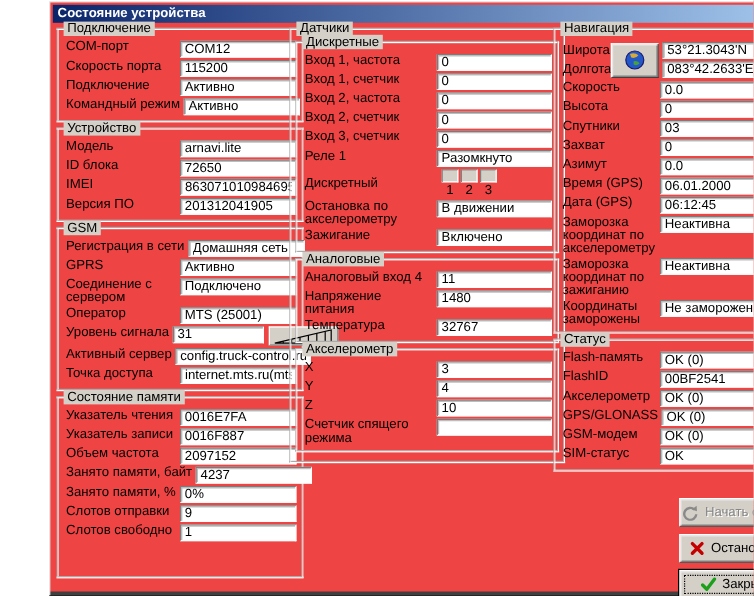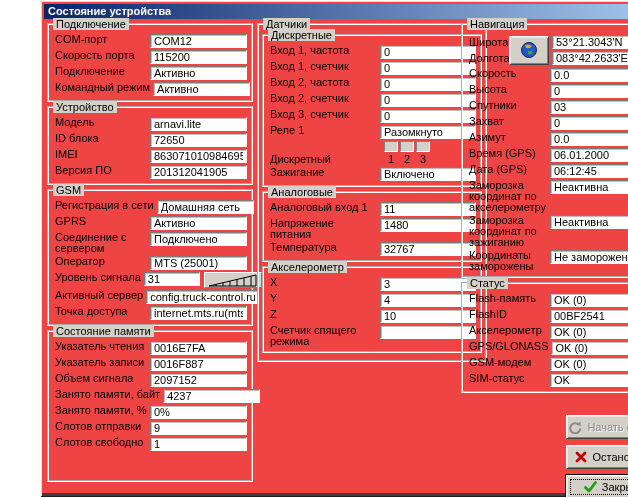--- a/index.html
+++ b/index.html
@@ -19,36 +19,36 @@
   .title-text{color:#fff;font-weight:bold;font-size:11px;line-height:11px;}
   .close-btn{
     margin-left:auto;width:16px;height:13px;background:#d4d0c8;cursor:default;
     border:1px solid;border-color:#fff #404040 #404040 #fff;
     box-shadow:inset -1px -1px 0 #808080, inset 1px 1px 0 #eee;
     display:flex;align-items:center;justify-content:center;
   }
   .content{position:absolute;left:7px;top:23px;right:7px;bottom:6px;}
   .col{position:absolute;top:0;}
   .c1{left:0;width:206px;}
-  .c2{left:210px;width:230px;}
+  .c2{left:194px;width:230px;}
   .c3{left:414px;width:201px;}
   .group{border:2px groove #ffffff;position:relative;padding:9px 4px 2px 6px;margin-bottom:4px;}
   .legend{position:absolute;top:-7px;left:4px;background:#d4d0c8;padding:0 3px;line-height:12px;white-space:nowrap;}
   .row{display:flex;align-items:flex-start;margin-bottom:2px;}
   .lbl{flex:1;padding-right:3px;line-height:11px;white-space:nowrap;overflow:visible;}
   .lbl.wrap{white-space:normal;}
   .fld{
     background:#fff;border:1px solid;border-color:#7b7b7b #fdfdfd #fdfdfd #7b7b7b;
     box-shadow:inset 1px 1px 0 #bdbdbd;height:14px;padding:0 3px;margin:0;
     font-family:"Liberation Sans",sans-serif;font-size:11px;color:#000;width:97px;flex:none;
   }
   .c2 .fld{width:96px;}
   .c3 .fld{width:106px;}
   .fld.wide{width:113px;}
-  .fld.narrow{width:56px;}
+  .fld.narrow{width:76px;}
   .g-memory{min-height:152px;}
   .g-sensors{padding:9px 3px 3px 3px;}
   .g-sensors .group{margin-bottom:4px;}
   .signal-box{
     width:58px;height:16px;margin-left:4px;background:#d4d0c8;
     border:1px solid;border-color:#fff #808080 #808080 #fff;
     display:flex;align-items:center;justify-content:center;flex:none;
   }
   .ind-wrap{width:96px;flex:none;padding-left:4px;}
   .cells{display:flex;gap:2px;}
@@ -176,21 +176,21 @@
         <span class="legend">Состояние памяти</span>
         <div class="row">
           <span class="lbl">Указатель чтения</span>
           <input class="fld" value="0016E7FA" style="">
         </div>
         <div class="row">
           <span class="lbl">Указатель записи</span>
           <input class="fld" value="0016F887" style="">
         </div>
         <div class="row">
-          <span class="lbl">Объем сигнала</span>
+          <span class="lbl">Объем частота</span>
           <input class="fld" value="2097152" style="">
         </div>
         <div class="row">
           <span class="lbl">Занято памяти, байт</span>
           <input class="fld" value="4237" style="">
         </div>
         <div class="row">
           <span class="lbl">Занято памяти, %</span>
           <input class="fld" value="0%" style="">
         </div>
@@ -228,45 +228,49 @@
             <input class="fld" value="0" style="">
           </div>
           <div class="row">
             <span class="lbl">Вход 3, счетчик</span>
             <input class="fld" value="0" style="">
           </div>
           <div class="row">
             <span class="lbl">Реле 1</span>
             <input class="fld" value="Разомкнуто" style="">
           </div>
-          <div class="row" style="align-items:flex-end;">
+          <div class="row" style="align-items:center;">
             <span class="lbl">Дискретный</span>
             <div class="ind-wrap">
               <div class="cells">
                 <span class="cell"></span>
                 <span class="cell"></span>
                 <span class="cell"></span>
               </div>
               <div class="nums">
                 <span>1</span>
                 <span>2</span>
                 <span>3</span>
               </div>
             </div>
           </div>
           <div class="row">
+            <span class="lbl wrap">Остановка по акселерометру</span>
+            <input class="fld" value="В движении" style="">
+          </div>
+          <div class="row">
             <span class="lbl">Зажигание</span>
             <input class="fld" value="Включено" style="">
           </div>
         </div>
 
         <div class="group">
           <span class="legend">Аналоговые</span>
           <div class="row">
-            <span class="lbl">Аналоговый вход 1</span>
+            <span class="lbl">Аналоговый вход 4</span>
             <input class="fld" value="11" style="">
           </div>
           <div class="row">
             <span class="lbl wrap">Напряжение питания</span>
             <input class="fld" value="1480" style="">
           </div>
           <div class="row">
             <span class="lbl">Температура</span>
             <input class="fld" value="32767" style="">
           </div>

